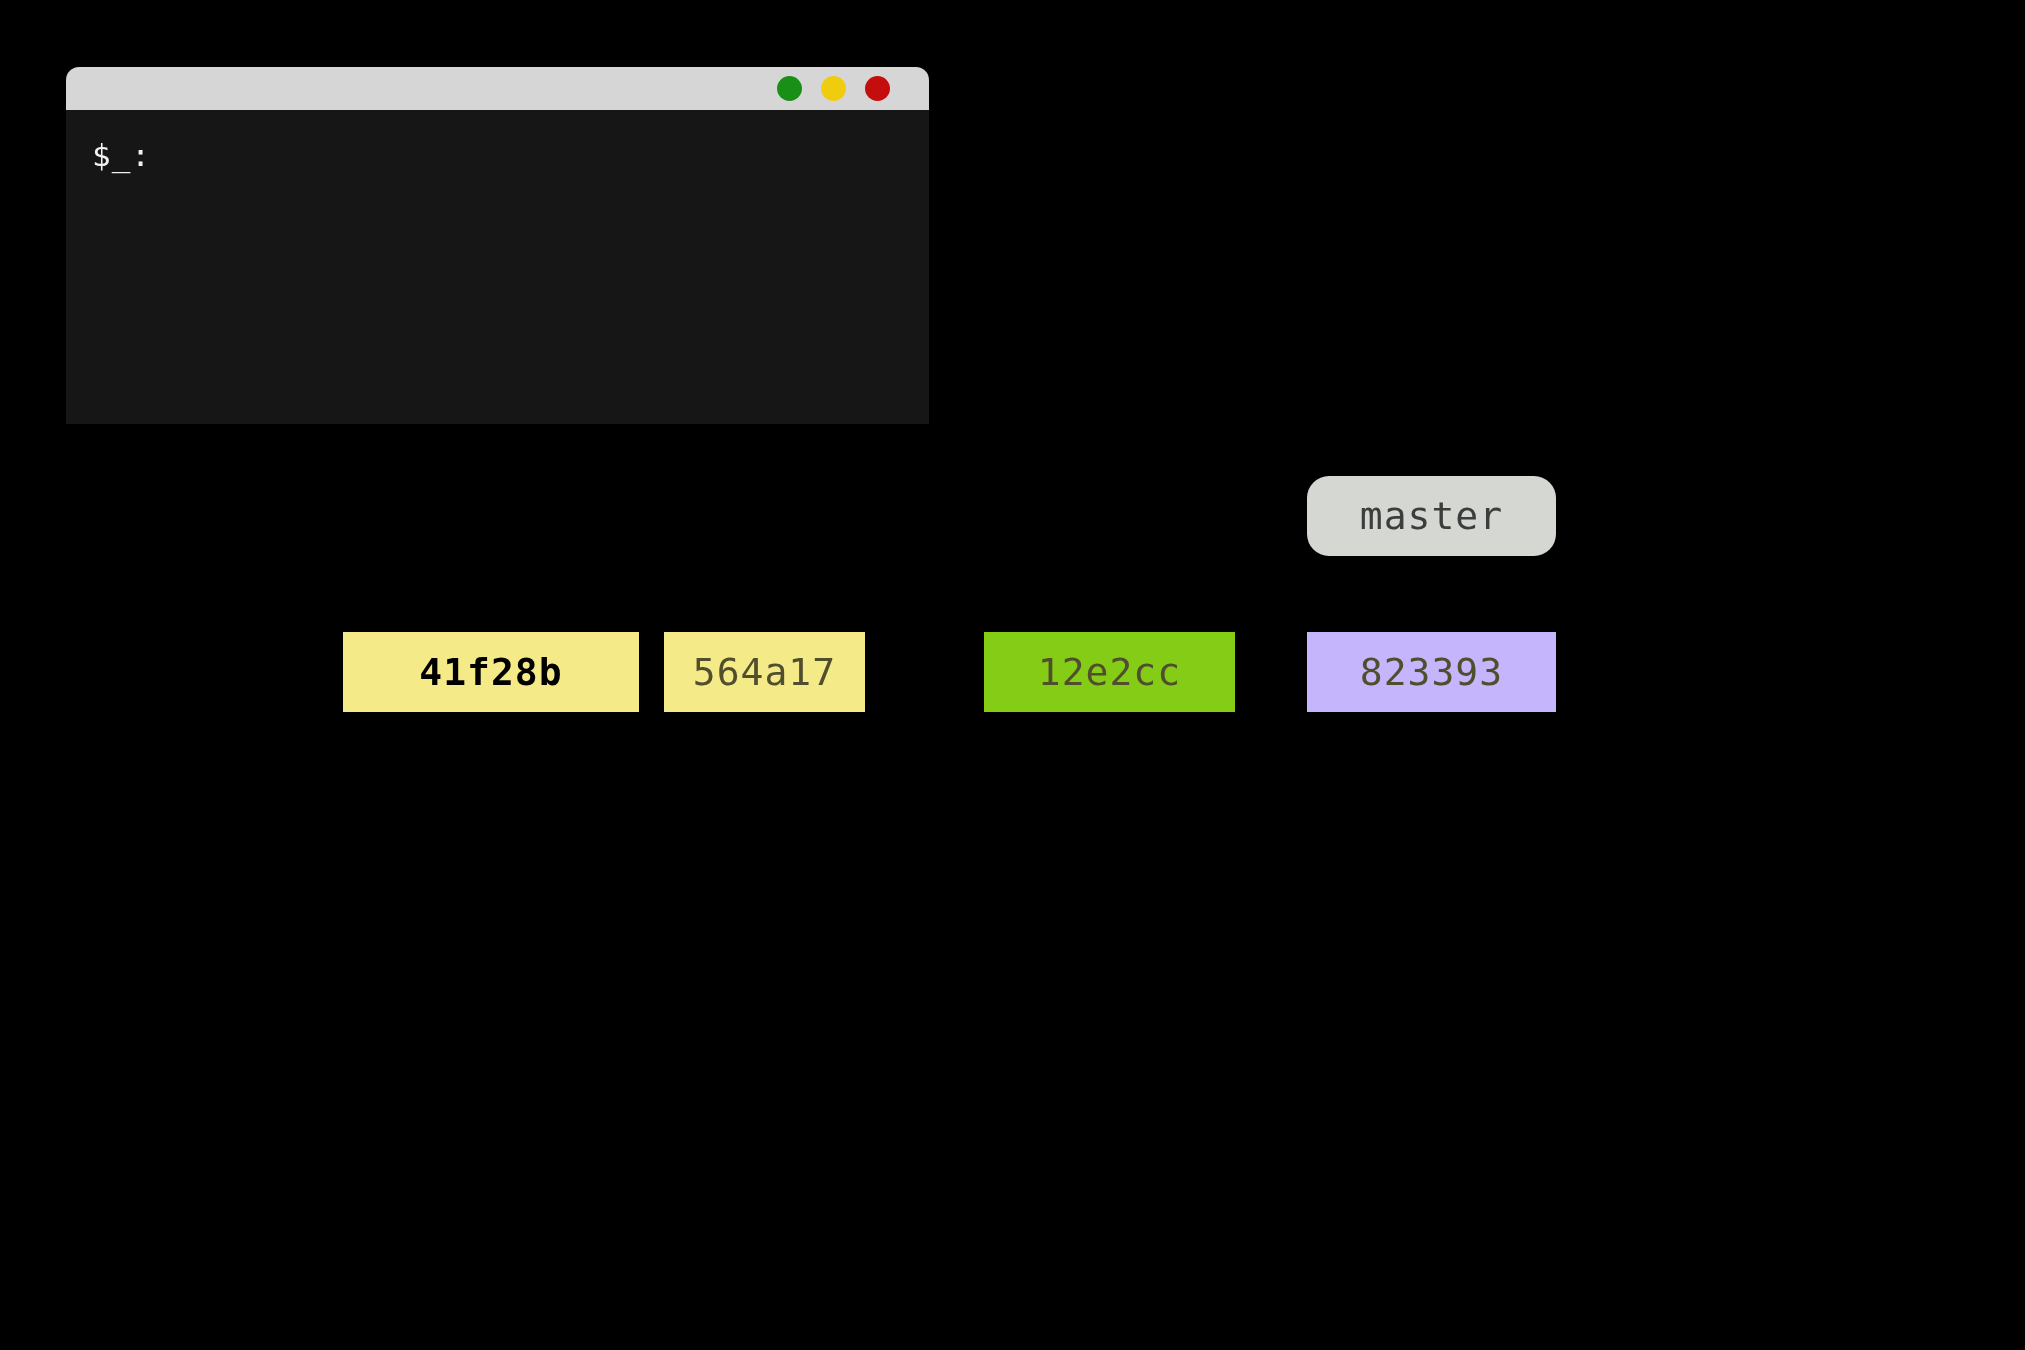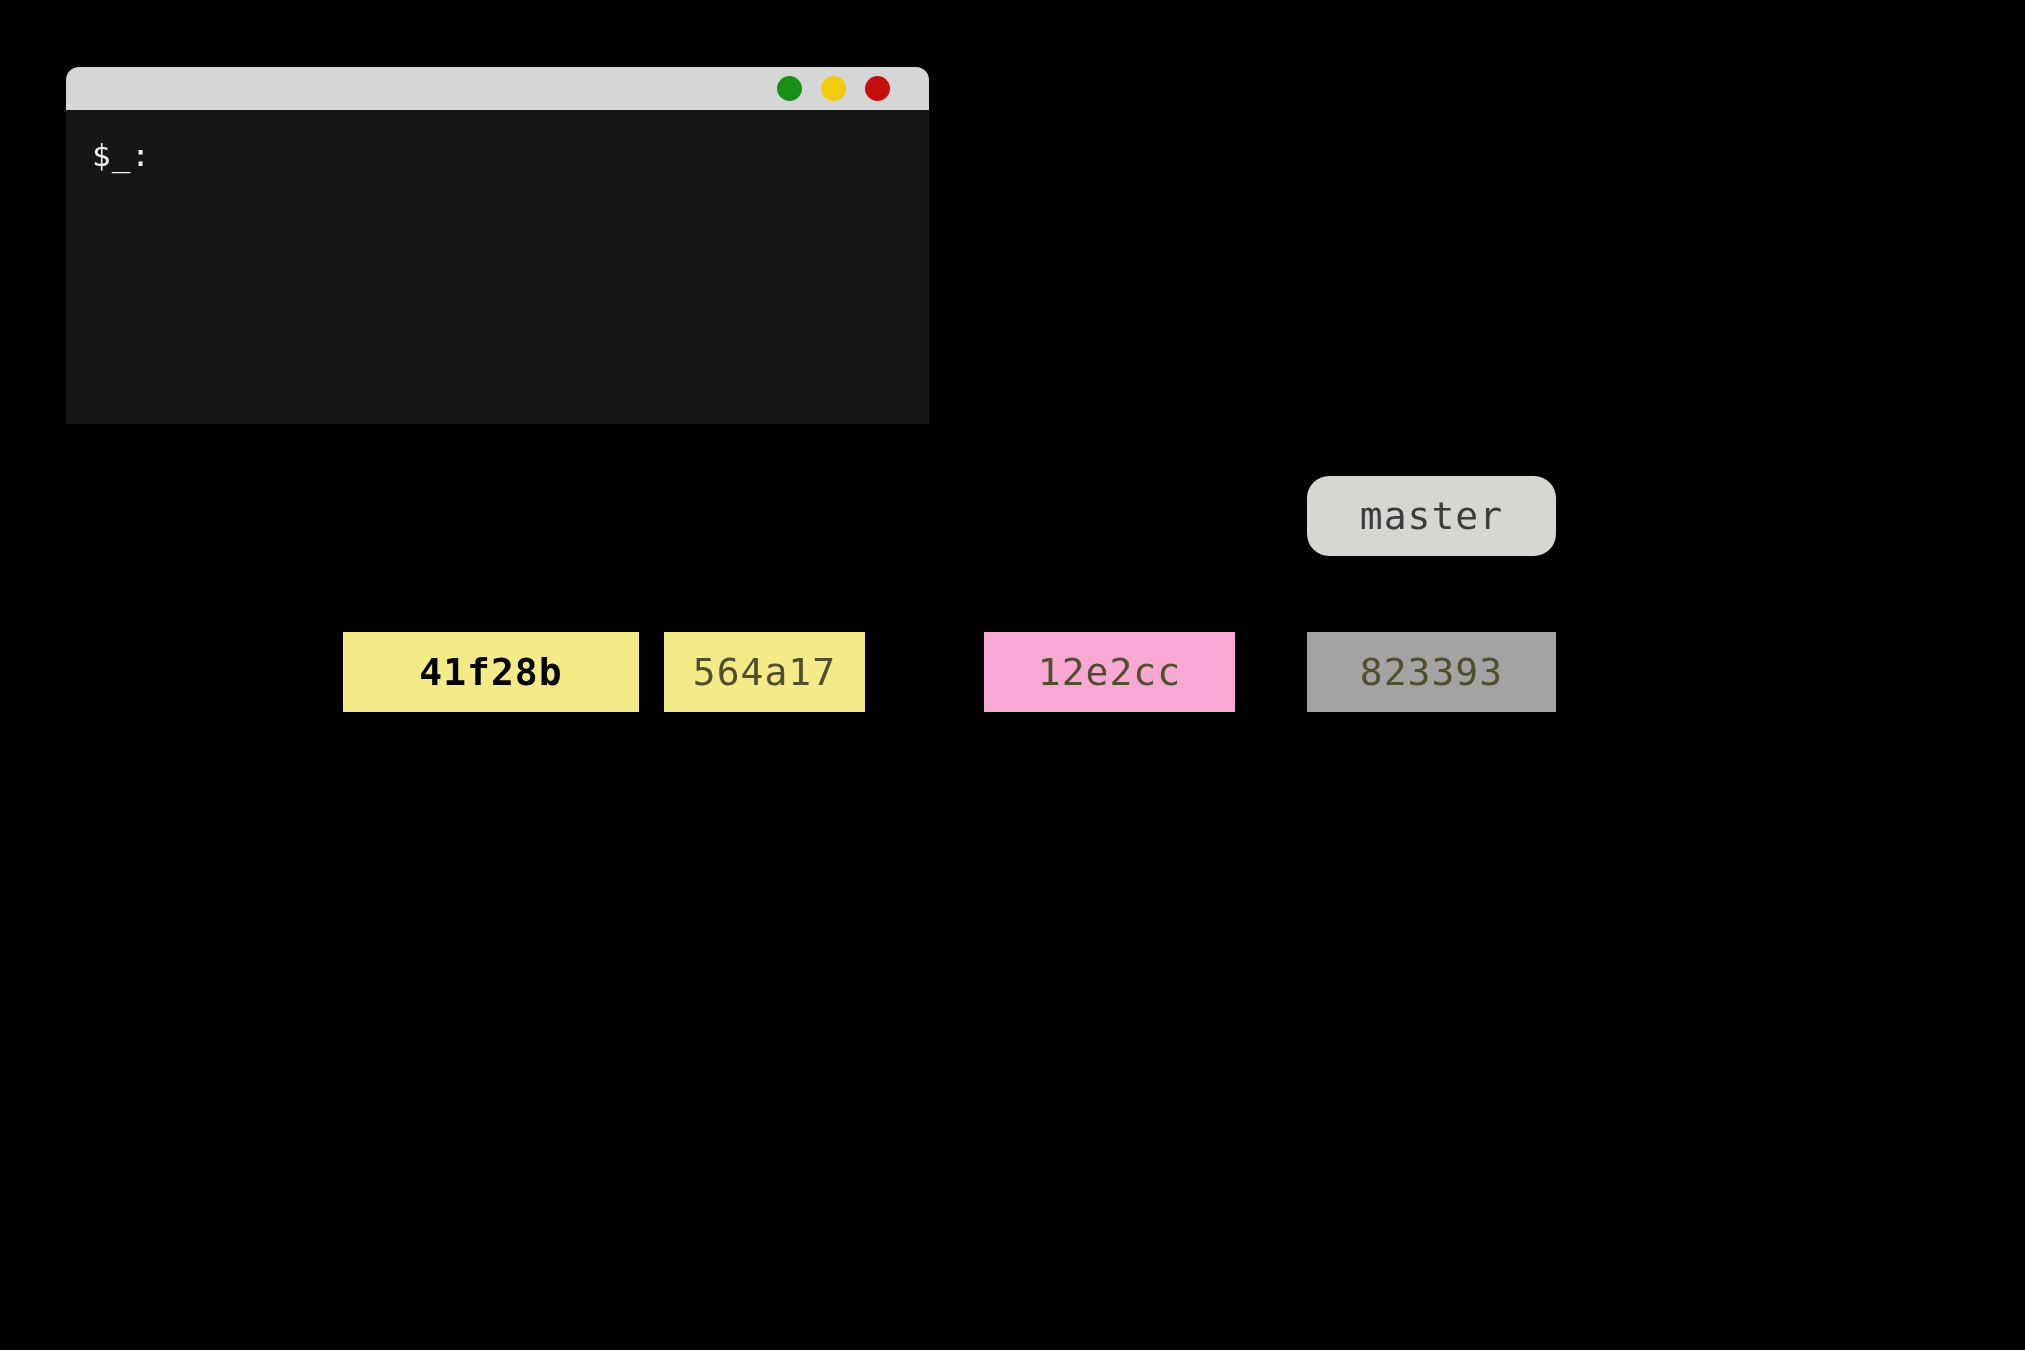--- a/index.html
+++ b/index.html
@@ -120,15 +120,15 @@
   </div>
   <div id="terminal-body" style="background: rgb(22, 22, 22);">
     <div id="terminal-prompt" style="color: rgb(242, 242, 242);">$_:</div>
   </div>
 </div>
 
 <div id="commit-graph">
     <div class="branch-label" style="left: 1307px; top: 476px; width: 249px; background: rgb(213, 215, 210); color: rgb(61, 61, 61);">master</div>
     <div class="commit-node" style="left: 343px; top: 632px; width: 296px; background: rgb(245, 234, 136); color: #000000; font-weight: bold;">41f28b</div>
     <div class="commit-node" style="left: 664px; top: 632px; width: 201px; background: rgb(245, 234, 136); color: rgb(81, 78, 46);">564a17</div>
-    <div class="commit-node" style="left: 984px; top: 632px; width: 251px; background: #f9a8d4; color: rgb(81, 78, 46);">12e2cc</div>
-    <div class="commit-node" style="left: 1307px; top: 632px; width: 249px; background: #a3a3a3; color: rgb(81, 78, 46);">823393</div>
+    <div class="commit-node" style="left: 984px; top: 632px; width: 251px; background: #84cc16; color: rgb(81, 78, 46);">12e2cc</div>
+    <div class="commit-node" style="left: 1307px; top: 632px; width: 249px; background: #c4b5fd; color: rgb(81, 78, 46);">823393</div>
   </div>
 
 </body></html>

